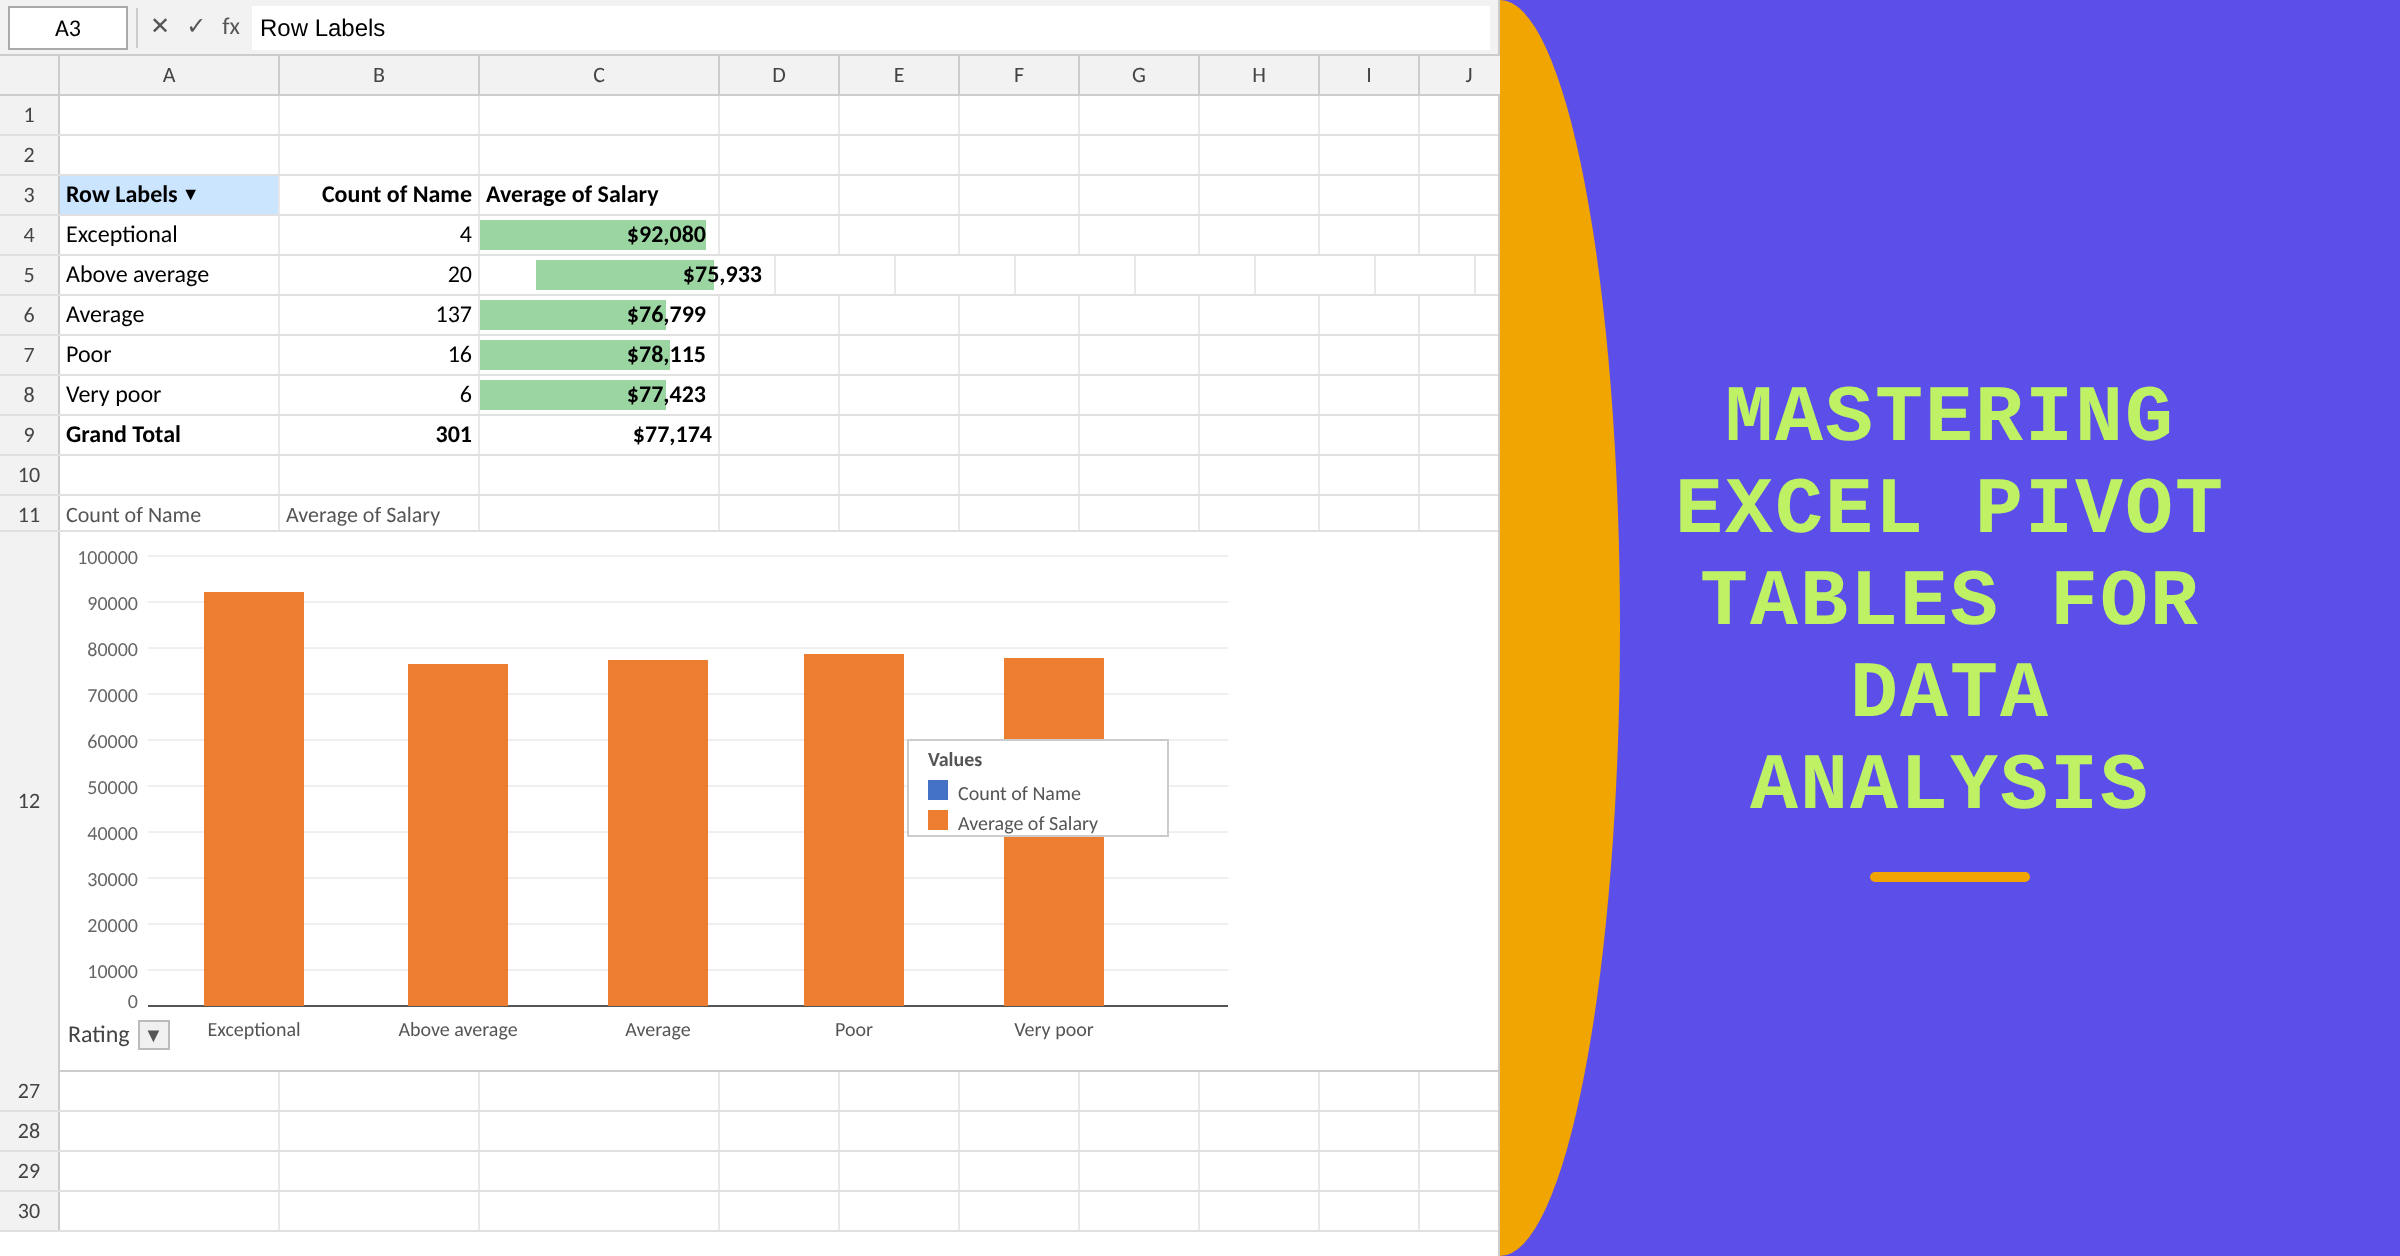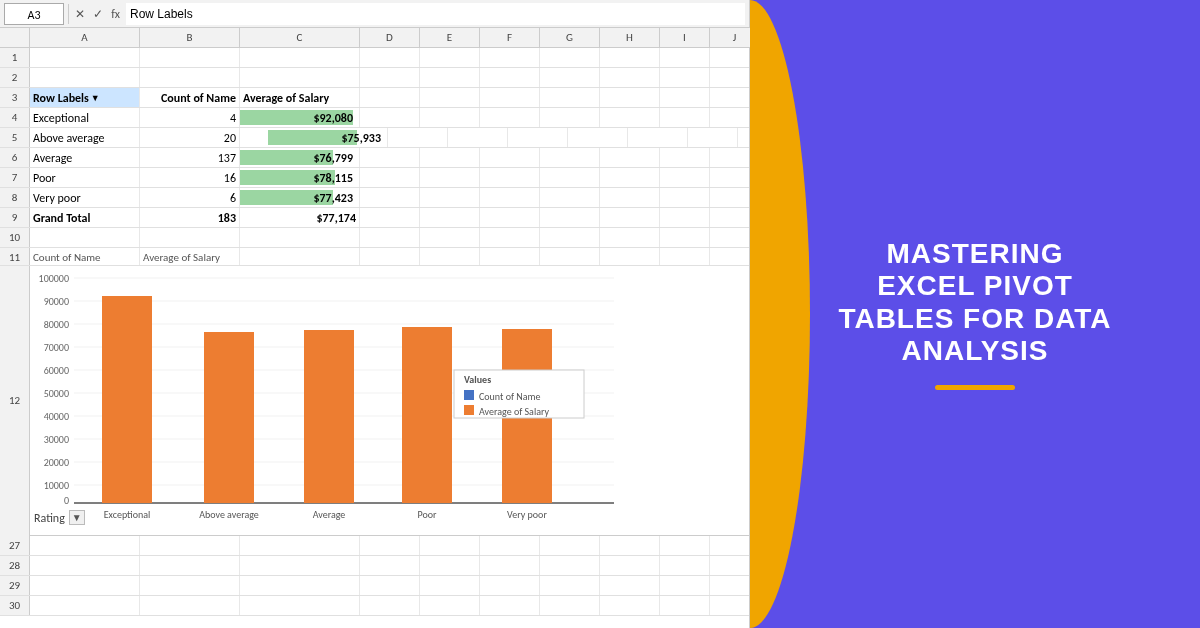--- a/index.html
+++ b/index.html
@@ -178,24 +178,24 @@
       background: #f0a500;
       border-radius: 0 60% 60% 0;
     }
     .right-panel-content {
       position: relative;
       z-index: 2;
       text-align: center;
       padding: 20px 40px;
     }
     .right-title {
-      font-family: Liberation Sans, sans-serif;
+      font-family: Liberation Mono, monospace;
       font-weight: 900;
-      font-size: 28px;
-      color: #ffffff;
+      font-size: 40px;
+      color: #bef264;
       text-transform: uppercase;
       line-height: 1.15;
       letter-spacing: 1px;
     }
     .right-underline {
       width: 80px;
       height: 5px;
       background: #f0a500;
       margin: 18px auto 0;
       border-radius: 3px;
@@ -366,21 +366,21 @@
       <div class="cell col-h"></div>
       <div class="cell col-i"></div>
       <div class="cell col-j"></div>
 
     </div>
       </div>
 
     <div class="grid-row" id="grand-total-row">
       <div class="row-num">9</div>
       <div class="cell col-a grand-total" style="font-weight:bold;">Grand Total</div>
-      <div class="cell col-b grand-total pivot-num" style="font-weight:bold;text-align:right;">183</div>
+      <div class="cell col-b grand-total pivot-num" style="font-weight:bold;text-align:right;">301</div>
       <div class="cell col-c grand-total" style="font-weight:bold;position:relative;">
         <div style="text-align:right;font-weight:bold;">$77,174</div>
       </div>
       <div class="cell col-d"></div>
       <div class="cell col-e"></div>
       <div class="cell col-f"></div>
       <div class="cell col-g"></div>
       <div class="cell col-h"></div>
       <div class="cell col-i"></div>
       <div class="cell col-j"></div>

